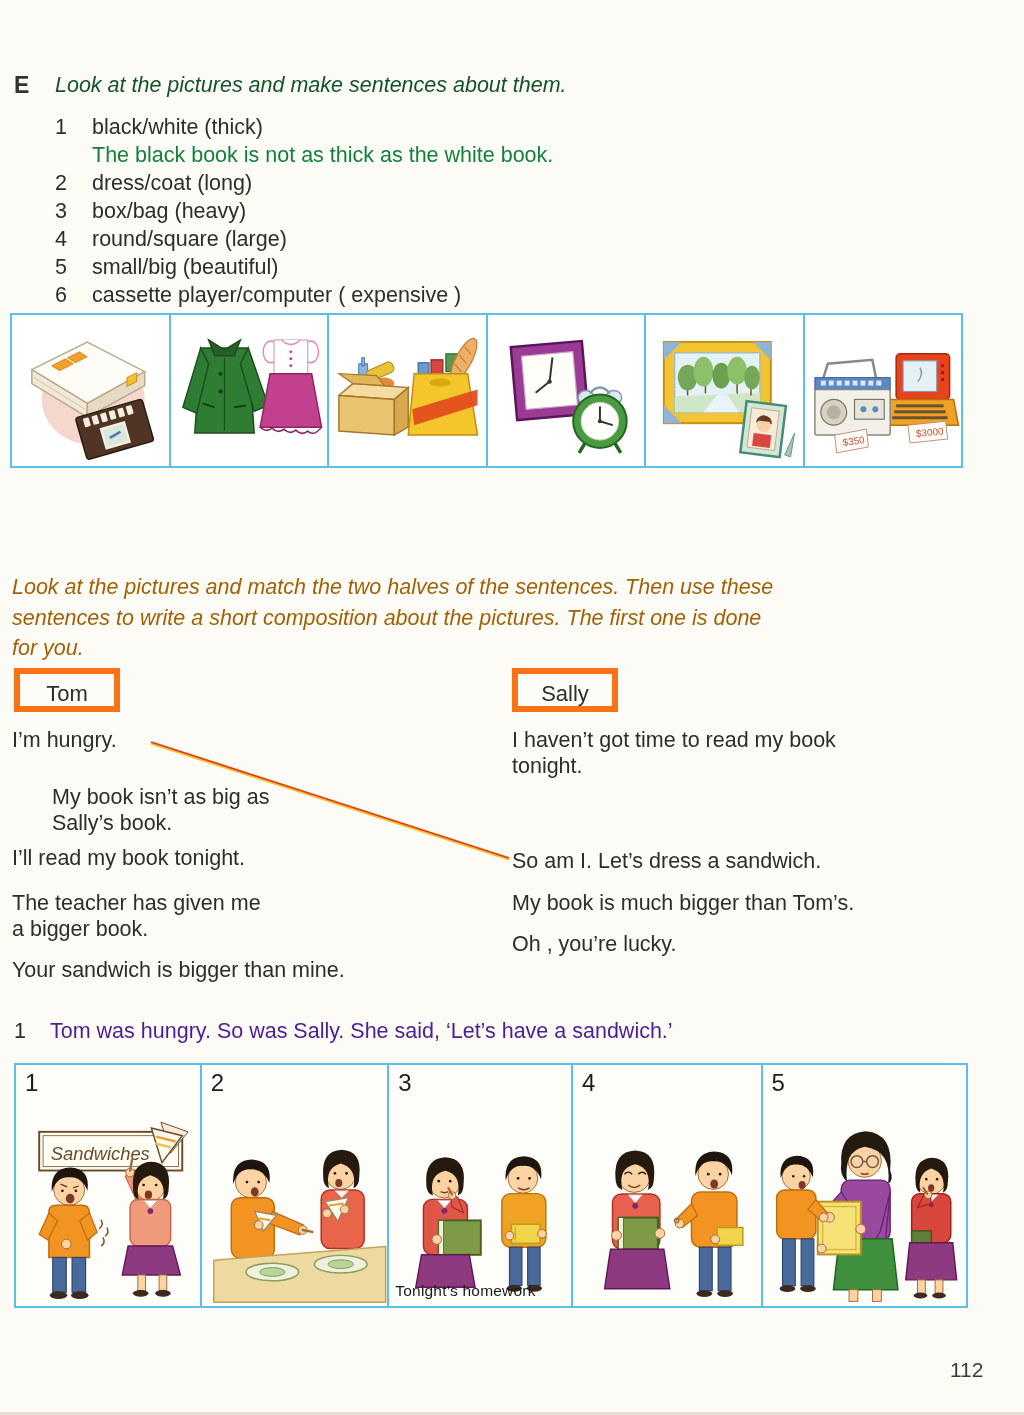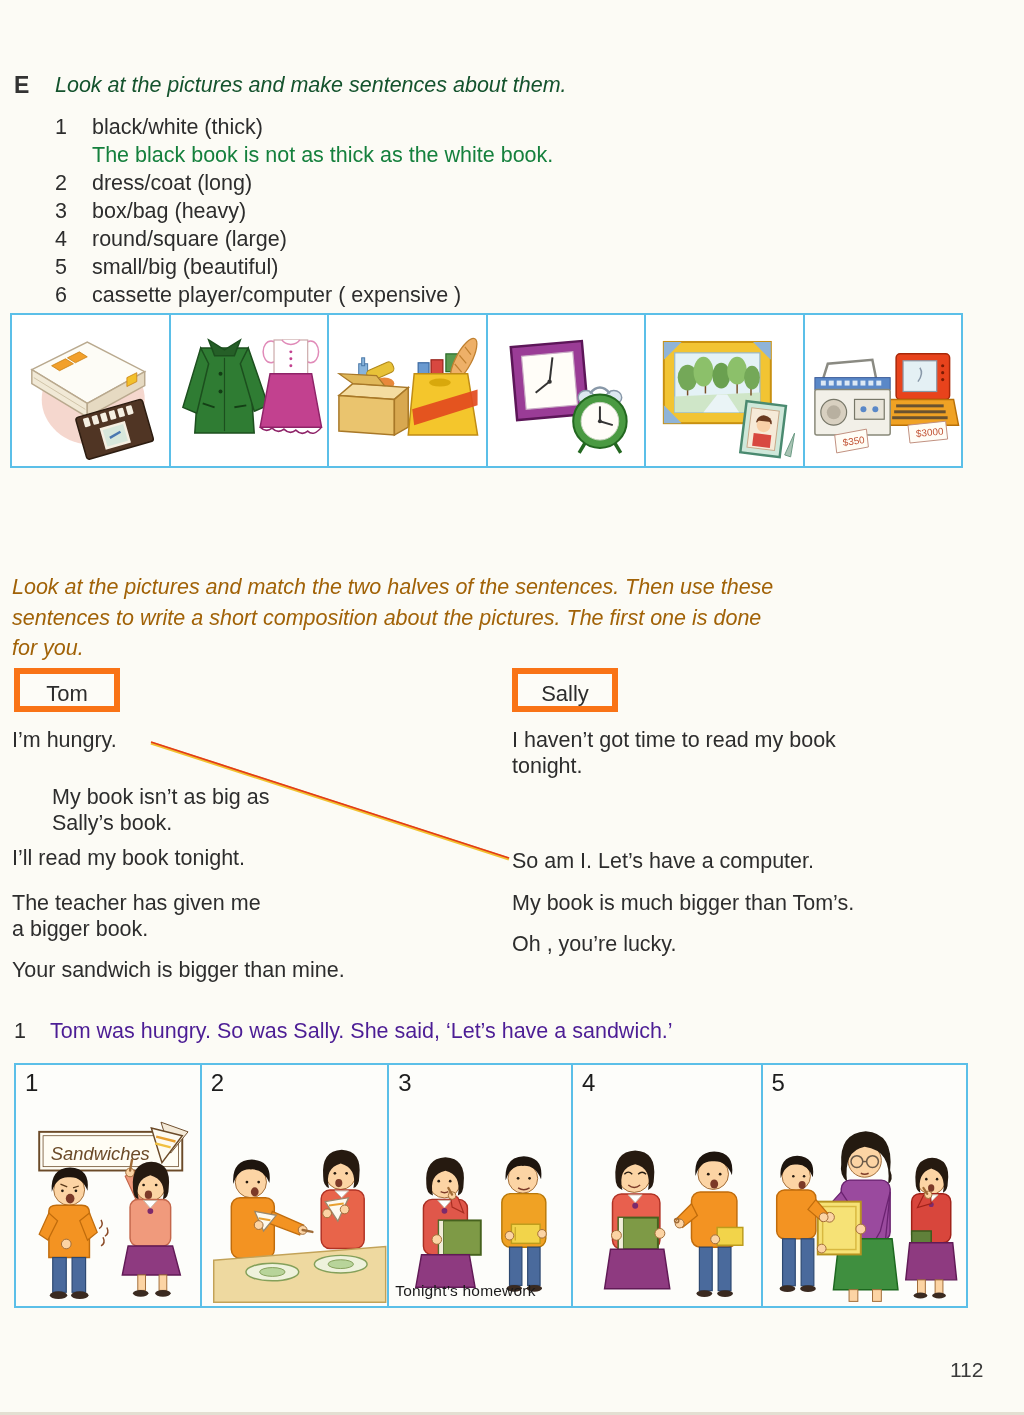--- a/index.html
+++ b/index.html
@@ -280,21 +280,21 @@
   <div class="abs sent" style="left:12px; top:727px;">I’m hungry.</div>
   <div class="abs sent" style="left:12px; top:784px;margin-left:40px;">My book isn’t as big as
 Sally’s book.</div>
   <div class="abs sent" style="left:12px; top:890px;">The teacher has given me
 a bigger book.</div>
   <div class="abs sent" style="left:12px; top:845px;">I’ll read my book tonight.</div>
   <div class="abs sent" style="left:12px; top:957px;">Your sandwich is bigger than mine.</div>
 
   <div class="abs sent" style="left:512px; top:727px;">I haven’t got time to read my book
 tonight.</div>
-  <div class="abs sent" style="left:512px; top:848px;">So am I. Let’s have a computer.</div>
+  <div class="abs sent" style="left:512px; top:848px;">So am I. Let’s dress a sandwich.</div>
   <div class="abs sent" style="left:512px; top:890px;">My book is much bigger than Tom’s.</div>
   <div class="abs sent" style="left:512px; top:931px;">Oh , you’re lucky.</div>
 
   <svg class="abs match-line-svg">
     <line x1="151" y1="743" x2="509" y2="859" stroke="#f2c230" stroke-width="3.2"></line>
     <line x1="151" y1="742" x2="509" y2="858" stroke="#e23b1a" stroke-width="1.7"></line>
   </svg>
 
   <div class="abs ex-num">1</div>
   <div class="abs ex-text">Tom was hungry. So was Sally. She said, ‘Let’s have a sandwich.’</div>

